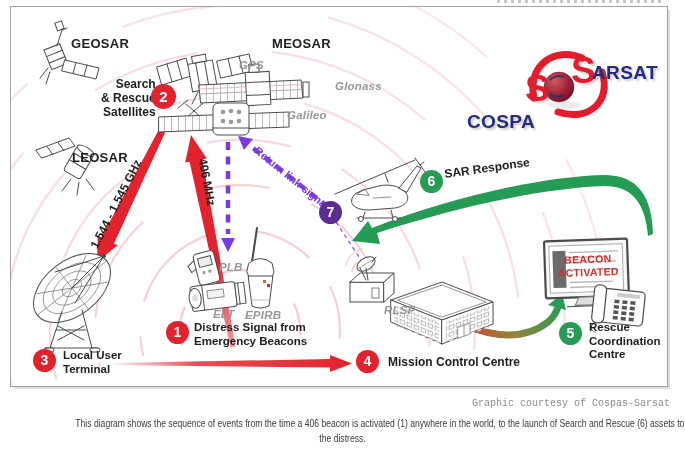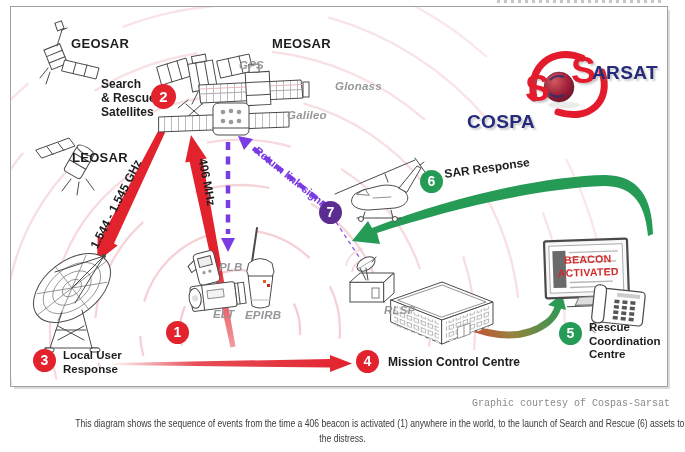--- a/index.html
+++ b/index.html
@@ -5,21 +5,21 @@
   html,body{margin:0;padding:0;background:#fff;}
   .page{position:relative;width:685px;height:452px;background:#fff;overflow:hidden;
         font-family:"Liberation Sans",sans-serif;border-radius:24px;}
   .frame{position:absolute;left:10px;top:6px;width:656px;height:379px;
          border:1px solid #a0a0a0;background:#fff;box-shadow:3px 3px 0 -1px #ddd;}
   .top-sliver{position:absolute;left:497px;top:0;width:168px;height:3px;opacity:.55;
       background:repeating-linear-gradient(90deg,#9a9a9a 0 3px,transparent 3px 7px);}
   svg.art{position:absolute;left:0;top:0;z-index:1;pointer-events:none;}
   .lbl{position:absolute;z-index:3;color:var(--ink);white-space:nowrap;}
   .b13{font-weight:bold;font-size:13px;letter-spacing:.3px;}
-  .b12{font-weight:bold;font-size:12px;}
+  .b12{font-weight:bold;font-size:12px;text-align:right;}
   .b11{font-weight:bold;font-size:11.5px;line-height:13.5px;}
   .gray{color:var(--gray-label);font-weight:bold;font-size:11.5px;letter-spacing:.2px;font-style:italic;}
   .violet-t{color:var(--violet);font-weight:bold;font-size:11px;}
   .rot{transform-origin:50% 50%;}
   .step{position:absolute;z-index:4;width:23px;height:23px;border-radius:50%;color:#fff;
         font-weight:bold;font-size:14px;line-height:23px;text-align:center;}
   .step.red{background:var(--red);} .step.green{background:var(--green);}
   .step.purple{background:var(--purple-circle);}
   .step.big{width:25px;height:25px;line-height:25px;font-size:15px;}
   .beacon-alert{position:absolute;z-index:3;left:551px;top:253px;width:74px;text-align:center;
@@ -332,23 +332,27 @@
   <div class="lbl b12 rot" style="left:176px;top:175px;width:62px;text-align:center;transform:rotate(79deg);">406 MHz</div>
   <div class="lbl b12 rot" style="left:61px;top:197px;width:110px;text-align:center;transform:rotate(-63deg);">1.544 - 1.545 GHz</div>
   <div class="lbl violet-t rot" style="left:242px;top:172px;width:100px;text-align:center;transform:rotate(39deg);">Return link signal</div>
   <div class="lbl b12 rot" style="left:442px;top:161px;width:90px;text-align:center;transform:rotate(-8deg);">SAR Response</div>
 
   <div class="lbl gray" style="left:219px;top:261px;">PLB</div>
   <div class="lbl gray" style="left:213px;top:308px;">ELT</div>
   <div class="lbl gray" style="left:245px;top:309px;">EPIRB</div>
   <div class="lbl gray" style="left:348px;top:304px;padding-left:36px;">RLSP</div>
 
+  <div class="lbl b11" style="left:194px;top:321px;">
+    <div>Distress Signal from</div>
+    <div>Emergency Beacons</div>
+  </div>
   <div class="lbl b11" style="left:63px;top:349px;">
     <div>Local User</div>
-    <div>Response</div>
+    <div>Terminal</div>
   </div>
   <div class="lbl b12" style="left:388px;top:355px;">Mission Control Centre</div>
   <div class="lbl b11" style="left:589px;top:321px;">
     <div>Rescue</div>
     <div>Coordination</div>
     <div>Centre</div>
   </div>
 
   <div class="beacon-alert">
     <div>BEACON</div>

